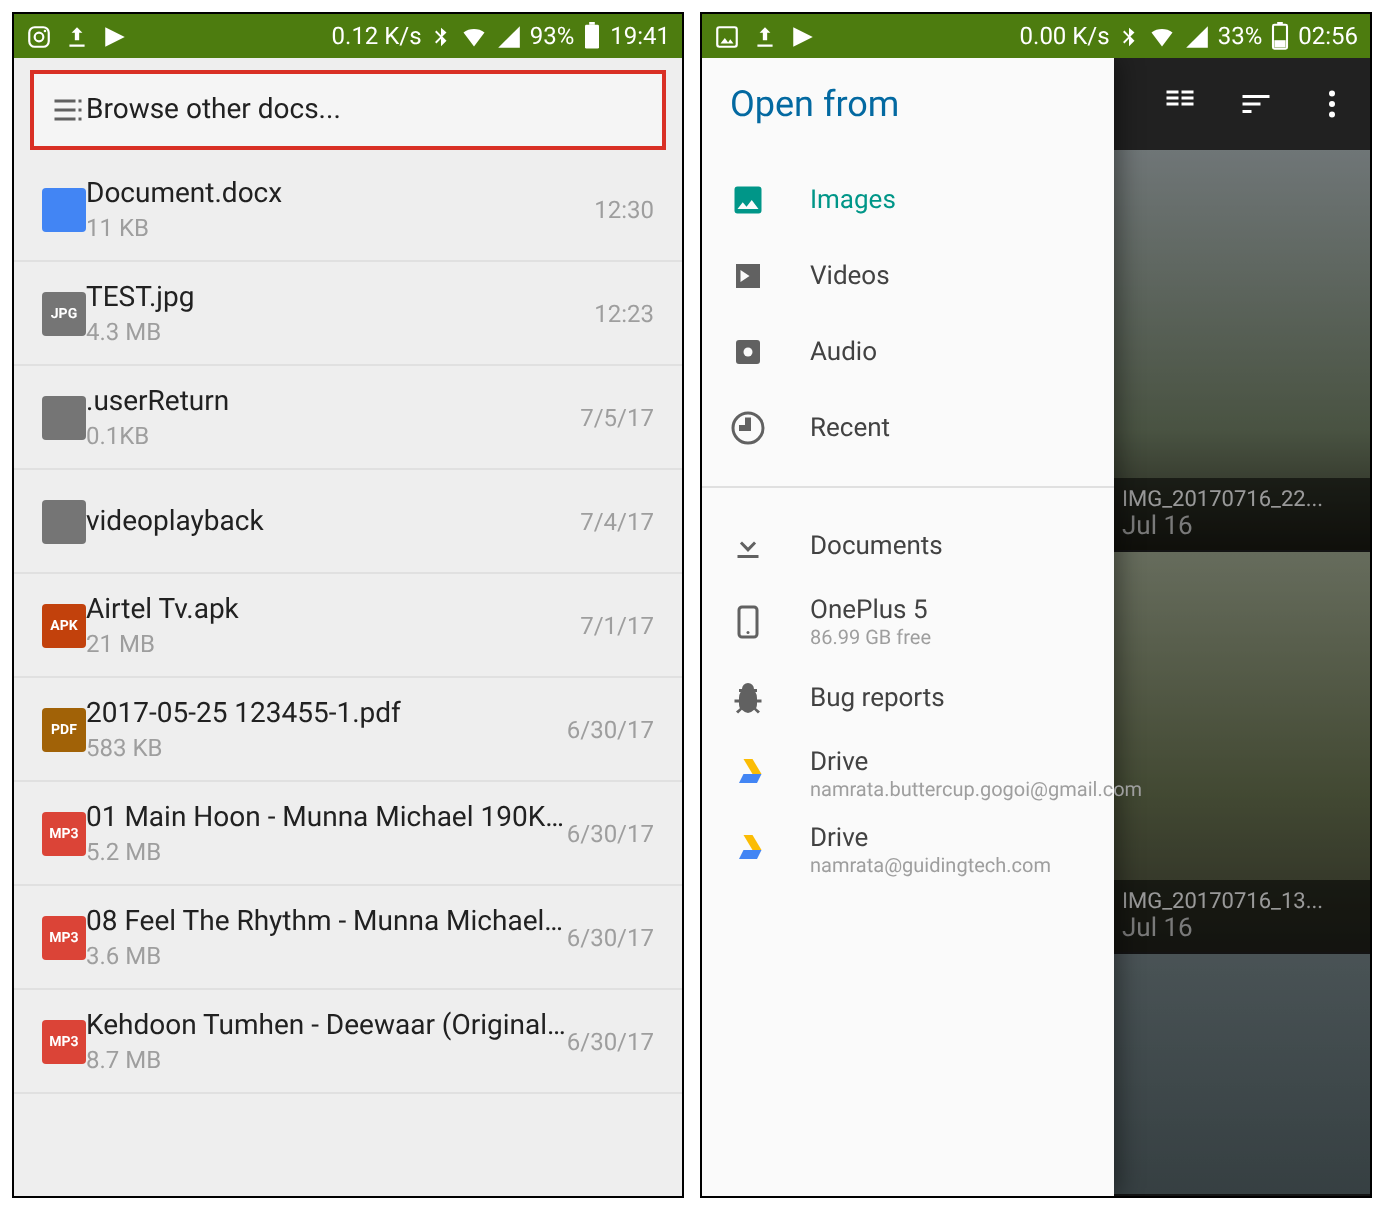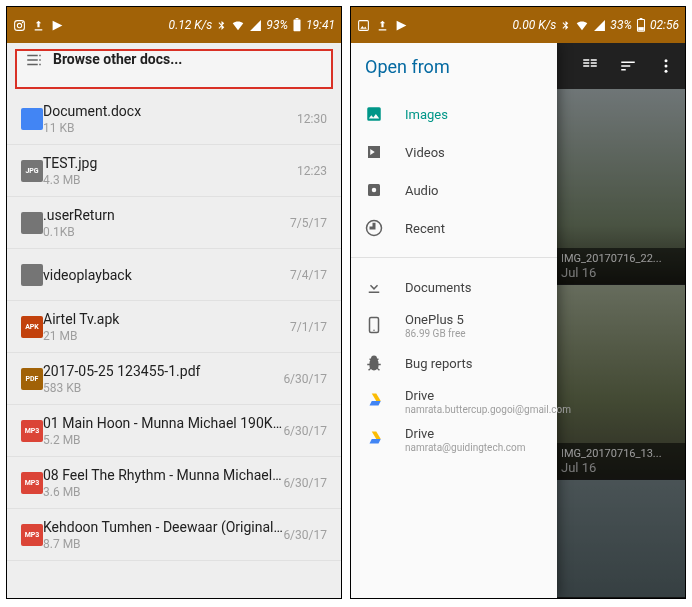--- a/index.html
+++ b/index.html
@@ -2,32 +2,32 @@
 <html><head>
 <meta charset="utf-8">
 <style>
   * { margin: 0; padding: 0; box-sizing: border-box; font-family: Roboto, -apple-system, sans-serif; }
   body { background: #fff; width: 692px; height: 607px; display: flex; gap: 8px; padding: 6px; }
   .phone { border: 1px solid #000; background: #eeeeee; display: flex; flex-direction: column; overflow: hidden; position: relative; }
   .phone-left { width: 337px; height: 593px; }
   .phone-right { width: 337px; height: 593px; }
 
   
-  .status-bar { height: 36px; background: #a16207; color: #fff; display: flex; align-items: center; justify-content: space-between; padding: 0 6px; font-size: 12px; font-style: italic; }
+  .status-bar { height: 22px; background: #4d7c0f; color: #fff; display: flex; align-items: center; justify-content: space-between; padding: 0 6px; font-size: 12px; }
   .status-left { display: flex; gap: 6px; align-items: center; }
   .status-right { display: flex; gap: 4px; align-items: center; }
   .status-bar svg { fill: #fff; }
 
   
   .appbar { height: 46px; background: #075E54; color: #fff; display: flex; align-items: center; padding: 0 12px; gap: 20px; }
   .appbar .title { font-size: 18px; font-weight: 500; flex: 1; }
   .appbar svg { fill: #fff; }
 
   
-  .browse-row { margin: 6px 8px 4px 8px; border: 2px solid #d93025; background: #f5f5f5; height: 40px; display: flex; align-items: flex-start; padding: 0 8px; gap: 10px; color: #212121; font-size: 14px; font-weight: bold; }
+  .browse-row { margin: 6px 8px 4px 8px; border: 2px solid #d93025; background: #f5f5f5; height: 40px; display: flex; align-items: center; padding: 0 8px; gap: 0; color: #212121; font-size: 14px; }
   .browse-row svg { fill: #616161; }
 
   
   .file-list { flex: 1; overflow: hidden; }
   .file-item { height: 52px; display: flex; align-items: center; padding: 0 14px; border-bottom: 1px solid #e0e0e0; }
   .file-item:last-child { border-bottom: none; height: 32px; }
   .file-icon { width: 22px; height: 22px; border-radius: 2px; display: flex; align-items: center; justify-content: center; font-size: 7px; font-weight: bold; color: #fff; flex-shrink: 0; }
   .icon-docx { background: #4285F4; }
   .icon-jpg { background: #757575; }
   .icon-txt { background: #757575; }

